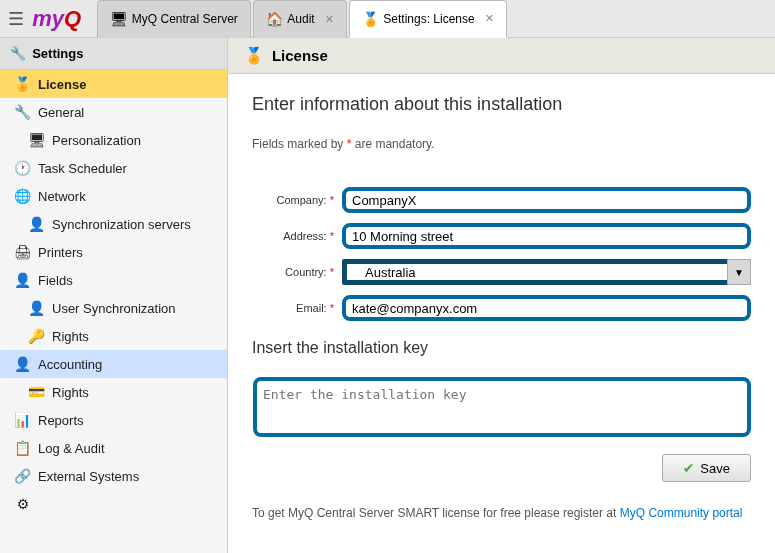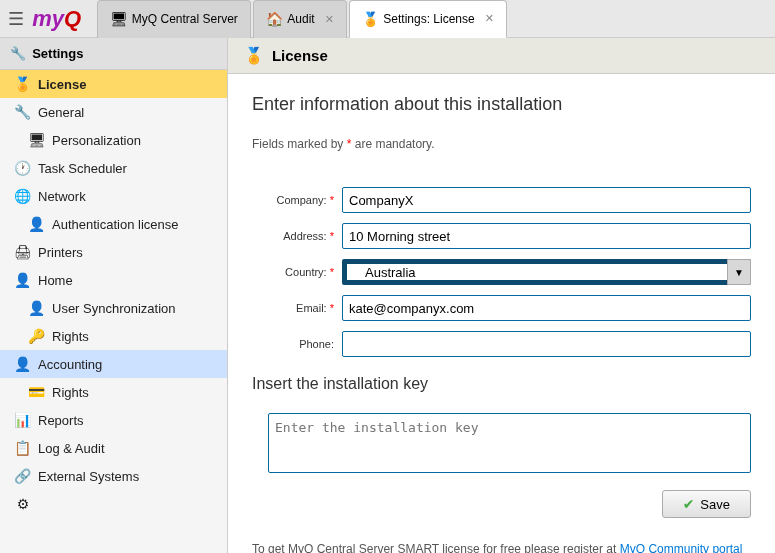--- a/index.html
+++ b/index.html
@@ -33,27 +33,27 @@
     .content-header { background: #e8e8e0; padding: 8px 16px; font-weight: bold; font-size: 15px; border-bottom: 1px solid #ccc; display: flex; align-items: center; gap: 8px; }
     .content-body { padding: 20px 24px; }
 
     .section-title { font-size: 18px; font-weight: normal; margin-bottom: 22px; color: #333; }
     .mandatory-note { font-size: 12px; color: #555; margin-bottom: 36px; }
     .mandatory-note .star { color: red; }
 
     .form-row { display: flex; align-items: center; margin-bottom: 10px; }
     .form-label { width: 90px; text-align: right; padding-right: 8px; color: #333; font-size: 11px; }
     .form-label .star { color: red; }
-    .form-input { flex: 1; height: 26px; border: 1px solid #0369a1; border-radius: 2px; padding: 0 6px; font-size: 13px; background: #fff; outline: none; }
+    .form-input { flex: 1; height: 26px; border: 4px solid #0369a1; border-radius: 8px; padding: 0 6px; font-size: 13px; background: #fff; outline: none; }
     .form-select-wrap { flex: 1; position: relative; }
     .form-select { width: 100%; height: 26px; border: 5px solid #0c4a6e; border-radius: 2px; padding: 0 18px; font-size: 13px; background: #fff; appearance: none; -webkit-appearance: none; cursor: pointer; }
     .select-arrow { position: absolute; right: 0; top: 0; height: 26px; width: 24px; background: #d8d8d8; border: 1px solid #aaa; border-radius: 0 2px 2px 0; display: flex; align-items: center; justify-content: center; pointer-events: none; font-size: 10px; }
 
     .section-title2 { font-size: 16px; font-weight: normal; margin: 18px 0 20px; color: #333; }
-    .key-textarea-wrap { position: relative; margin-left: 16px; }
+    .key-textarea-wrap { position: relative; margin-left: 1px; }
 
     .footer-note { font-size: 12px; color: #555; margin-top: 24px; }
     .footer-link { color: #0078d7; cursor: pointer; text-decoration: none; }
 
     .save-row { display: flex; justify-content: flex-end; margin-top: 14px; }
     .save-btn { background: linear-gradient(to bottom, #f9f9f9, #e0e0e0); border: 1px solid #aaa; border-radius: 3px; padding: 5px 20px; font-size: 13px; cursor: pointer; display: flex; align-items: center; gap: 6px; }
     .save-icon { color: #4a4; font-size: 14px; }
 
     .content-header-icon { font-size: 16px; }
   </style>
@@ -109,31 +109,31 @@
       <span>Task Scheduler</span>
     </div>
 
     <div class="sidebar-item">
       <span class="item-icon">🌐</span>
       <span>Network</span>
     </div>
 
     <div class="sidebar-item sidebar-sub">
       <span class="item-icon">👤</span>
-      <span>Authentication license</span>
+      <span>Synchronization servers</span>
     </div>
 
     <div class="sidebar-item">
       <span class="item-icon">🖨</span>
       <span>Printers</span>
     </div>
 
     <div class="sidebar-item">
       <span class="item-icon">👤</span>
-      <span>Home</span>
+      <span>Fields</span>
     </div>
 
     <div class="sidebar-item sidebar-sub">
       <span class="item-icon">👤</span>
       <span>User Synchronization</span>
     </div>
 
     <div class="sidebar-item sidebar-sub">
       <span class="item-icon">🔑</span>
       <span>Rights</span>
@@ -216,26 +216,20 @@
       </div>
 
       <div class="form-row">
         <div class="form-label">
           <span>Email:</span>
           <span class="star"> *</span>
         </div>
         <input class="form-input" type="email" value="kate@companyx.com" style="">
       </div>
 
-      <div class="form-row">
-        <div class="form-label">
-          <span>Phone:</span>
-        </div>
-        <input class="form-input" type="tel" style="">
-      </div>
 
       <div class="section-title2">Insert the installation key</div>
       <div class="key-textarea-wrap">
         <textarea class="form-input" style="height: 60px; width: 100%; padding: 6px; color: rgb(153, 153, 153); resize: none; font-size: 13px;" placeholder="Enter the installation key"></textarea>
       </div>
 
       <div class="save-row">
         <button class="save-btn">
           <span class="save-icon">✔</span>
           <span>Save</span>

